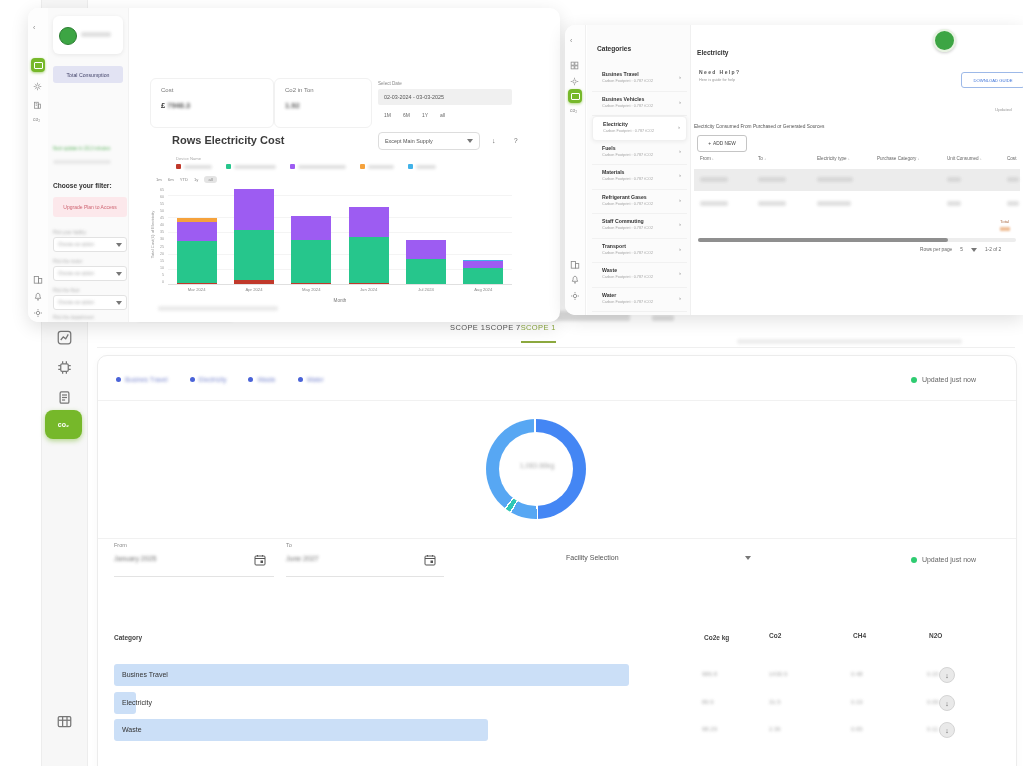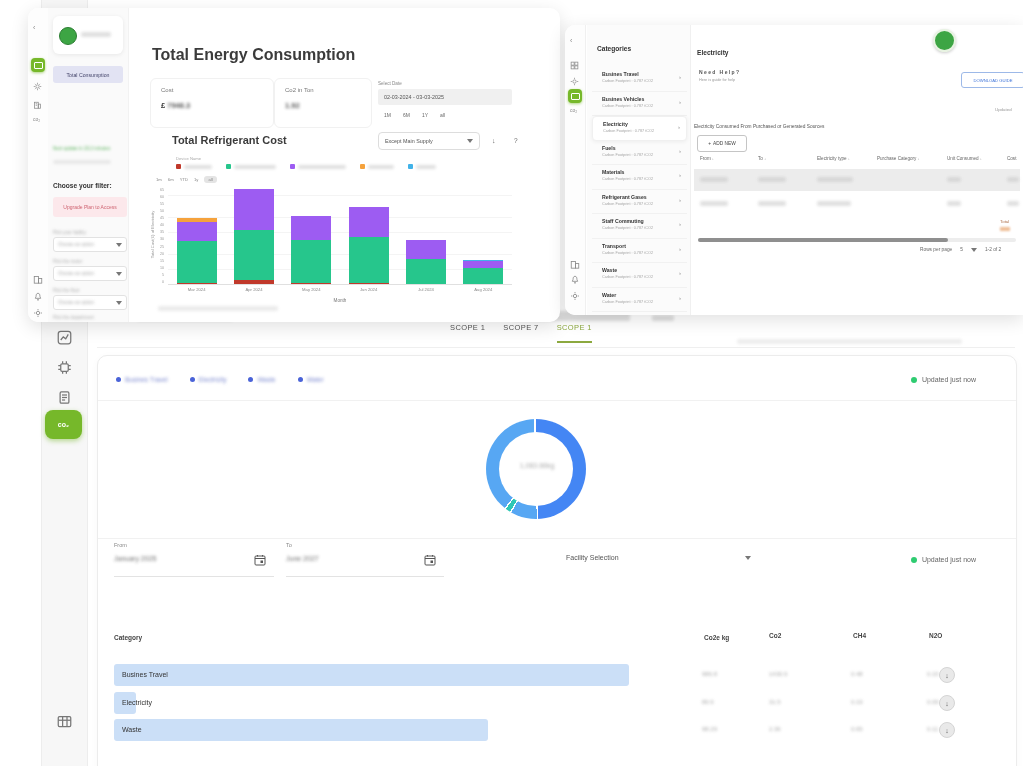--- a/index.html
+++ b/index.html
@@ -7,21 +7,21 @@
   .abs{position:absolute;}
   .rd{filter:blur(1.6px);opacity:.85;}
   .sk{background:#c6c6c6;opacity:.55;filter:blur(1.5px);border-radius:2px;}
   .caret{width:0;height:0;border-left:3px solid transparent;border-right:3px solid transparent;border-top:4px solid #777;display:inline-block;}
 
   
   #base-rail{left:41px;top:0;width:45px;height:766px;background:#f7f7f7;border-left:1px solid #ededed;border-right:1px solid #ededed;}
   .rail-ic{position:absolute;left:15px;width:15px;height:15px;color:#777;}
   #co2-btn{position:absolute;left:3px;top:410px;width:37px;height:29px;background:#76b82a;border-radius:8px;color:#fff;
     font-size:7px;font-weight:bold;display:flex;align-items:center;justify-content:center;box-shadow:0 2px 5px rgba(118,184,42,.5);}
-  #tabs{left:450px;top:323px;display:flex;gap:18px;}
+  #tabs{left:450px;top:323px;display:flex;}
   .tab{font-size:7.5px;letter-spacing:.4px;color:#555;padding-bottom:9px;cursor:pointer;}
   .tab.active{color:#8ca93f;border-bottom:2px solid #8ca93f;}
   #tab-divider{left:97px;top:347px;width:918px;height:1px;background:#efefef;}
   #scope-panel{left:97px;top:355px;width:918px;height:420px;background:#fff;border:1px solid #ececec;border-radius:10px;box-shadow:0 2px 8px rgba(0,0,0,.03);}
   .p-div{position:absolute;left:0;width:918px;height:1px;background:#f1f1f1;}
   .lgd-row{position:absolute;left:18px;top:20px;display:flex;gap:22px;align-items:center;}
   .lgd-it{display:flex;align-items:center;gap:4px;}
   .lgd-dot{width:5px;height:5px;border-radius:50%;background:#4a63d8;}
   .lgd-lb{font-size:6.5px;color:#6a79c9;}
   .upd{position:absolute;display:flex;align-items:center;gap:5px;font-size:7px;color:#666;}
@@ -349,21 +349,20 @@
           <span class="caret"></span>
         </div>
       <div class="f-lab rd" style="top:280px">Pick the floor</div>
       <div class="f-sel" style="top:287px">
           <span class="rd">Choose an option</span>
           <span class="caret"></span>
         </div>
       <div class="f-lab rd" style="top:307px">Pick the department</div>
     </div>
 
-    <div id="clTitle">Total Energy Consumption</div>
 
     <div class="stat-card" style="left:122px;width:122px">
       <div class="stat-lab">Cost</div>
       <div class="stat-val"><span>£</span> <span class="rd">7946.3</span></div>
     </div>
     <div class="stat-card" style="left:246px;width:96px">
       <div class="stat-lab">Co2 in Ton</div>
       <div class="stat-val rd">1.92</div>
     </div>
 
@@ -371,21 +370,21 @@
     <div id="sdInput">
         <span>02-03-2024 - 03-03-2025</span>
       </div>
     <div id="rangeBtns">
       <span>1M</span>
       <span>6M</span>
       <span>1Y</span>
       <span>all</span>
     </div>
 
-    <div id="chartTitle">Total Refrigerant Cost</div>
+    <div id="chartTitle">Rows Electricity Cost</div>
     <div id="supplySel">
         <span>Except Main Supply</span>
         <span class="caret"></span>
       </div>
     <div id="dlIc">↓</div>
     <div id="helpIc">?</div>
 
     <div id="lgTitle">Device Name</div>
     <div id="devLegend">
       <div class="lg-it">

